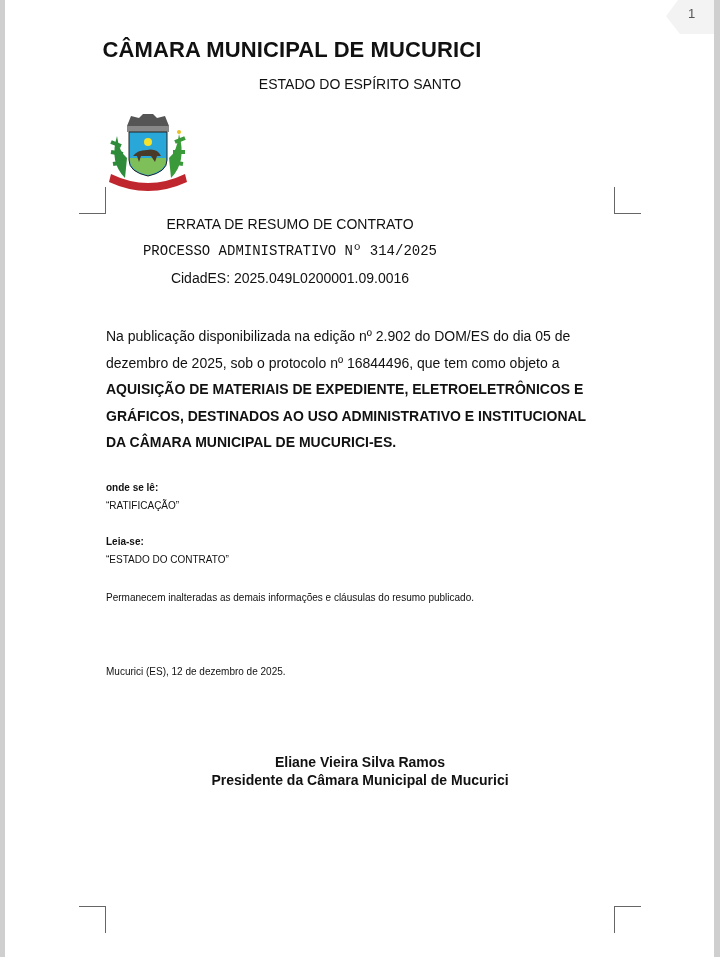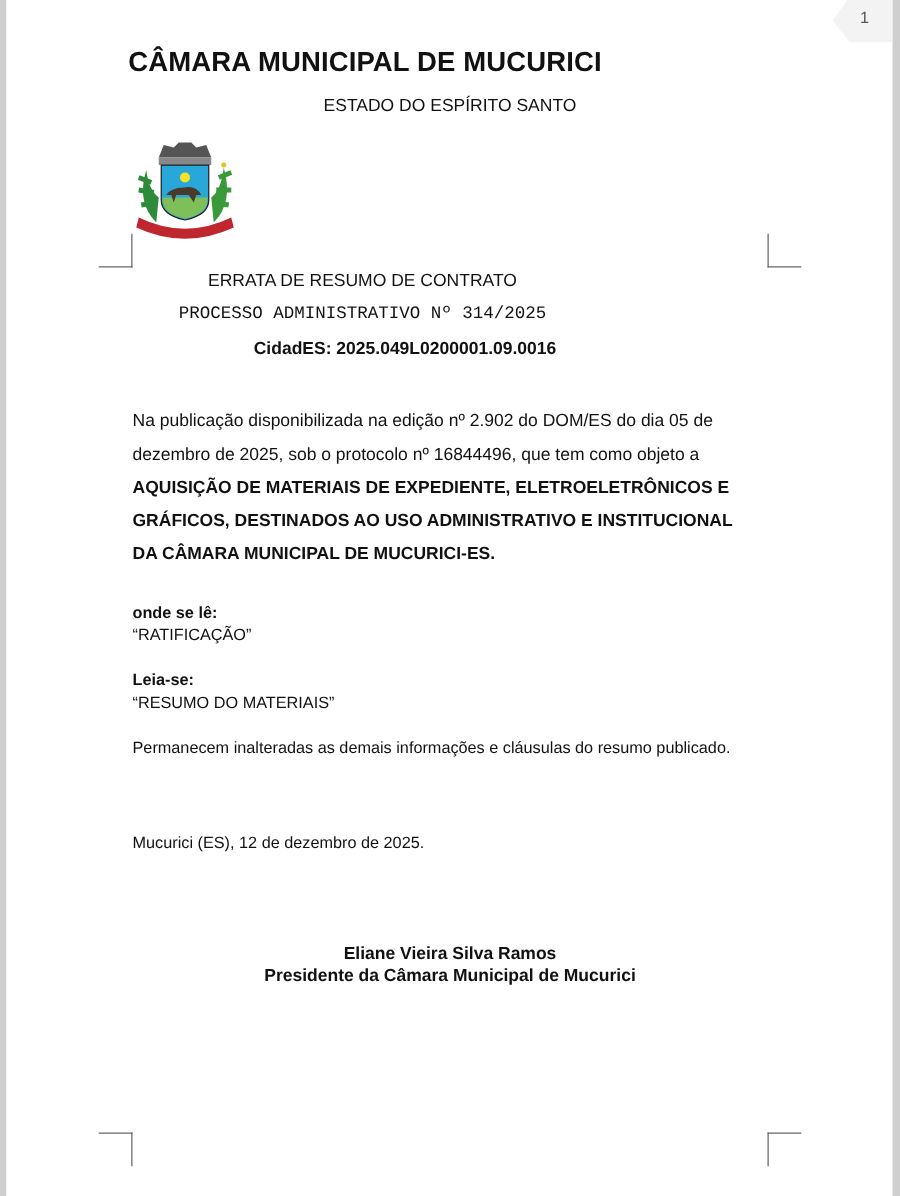--- a/index.html
+++ b/index.html
@@ -29,26 +29,26 @@
     .c-br { left:614px; top:906px; border-left-width:1px; border-top-width:1px; }
 
     .title { position:absolute; left:0; width:584px; text-align:center; top:37px; font-size:22px; font-weight:bold; letter-spacing:0.1px; }
     .subtitle { position:absolute; left:0; width:720px; text-align:center; top:76px; font-size:14px; }
 
     .logo { position:absolute; left:105px; top:112px; width:86px; height:84px; }
 
     .heading { position:absolute; left:0; width:580px; text-align:center; font-size:14px; }
     .h1 { top:216px; }
     .h2 { top:243px;font-family:Liberation Mono, monospace; }
-    .h3 { top:270px; font-weight:bold;margin-left:34px; }
+    .h3 { top:270px; font-weight:normal; }
 
     .body-text { position:absolute; left:106px; width:500px; font-size:14px; line-height:26.5px; top:323px; }
     .body-text .bold { font-weight:bold; }
 
-    .label { position:absolute; left:106px; font-size:13px; }
+    .label { position:absolute; left:106px; font-size:10px; }
     .bold { font-weight:bold; }
 
     .sig { position:absolute; left:0; width:720px; text-align:center; font-size:14px; }
   </style>
 </head>
 <body>
 
 <div class="page"></div>
 <div class="page-tab"></div>
 <span class="page-tab-num">1</span>
@@ -87,20 +87,20 @@
 
 <div class="body-text">
   <span>Na publicação disponibilizada na edição nº 2.902 do DOM/ES do dia 05 de dezembro de 2025, sob o protocolo nº 16844496, que tem como objeto a</span>
   <span class="bold">AQUISIÇÃO DE MATERIAIS DE EXPEDIENTE, ELETROELETRÔNICOS E GRÁFICOS, DESTINADOS AO USO ADMINISTRATIVO E INSTITUCIONAL DA CÂMARA MUNICIPAL DE MUCURICI-ES.</span>
 </div>
 
 <div class="label bold" style="top:482px;">onde se lê:</div>
 <div class="label" style="top:500px;">“RATIFICAÇÃO”</div>
 
 <div class="label bold" style="top:536px;">Leia-se:</div>
-<div class="label" style="top:554px;">“RESUMO DO MATERIAIS”</div>
+<div class="label" style="top:554px;">“ESTADO DO CONTRATO”</div>
 
 <div class="label" style="top:589px; width:480px; line-height:18px;">Permanecem inalteradas as demais informações e cláusulas do resumo publicado.</div>
 
 <div class="label" style="top:666px;">Mucurici (ES), 12 de dezembro de 2025.</div>
 
 <div class="sig bold" style="top:754px;">Eliane Vieira Silva Ramos</div>
 <div class="sig bold" style="top:772px;">Presidente da Câmara Municipal de Mucurici</div>
 
 </body></html>

